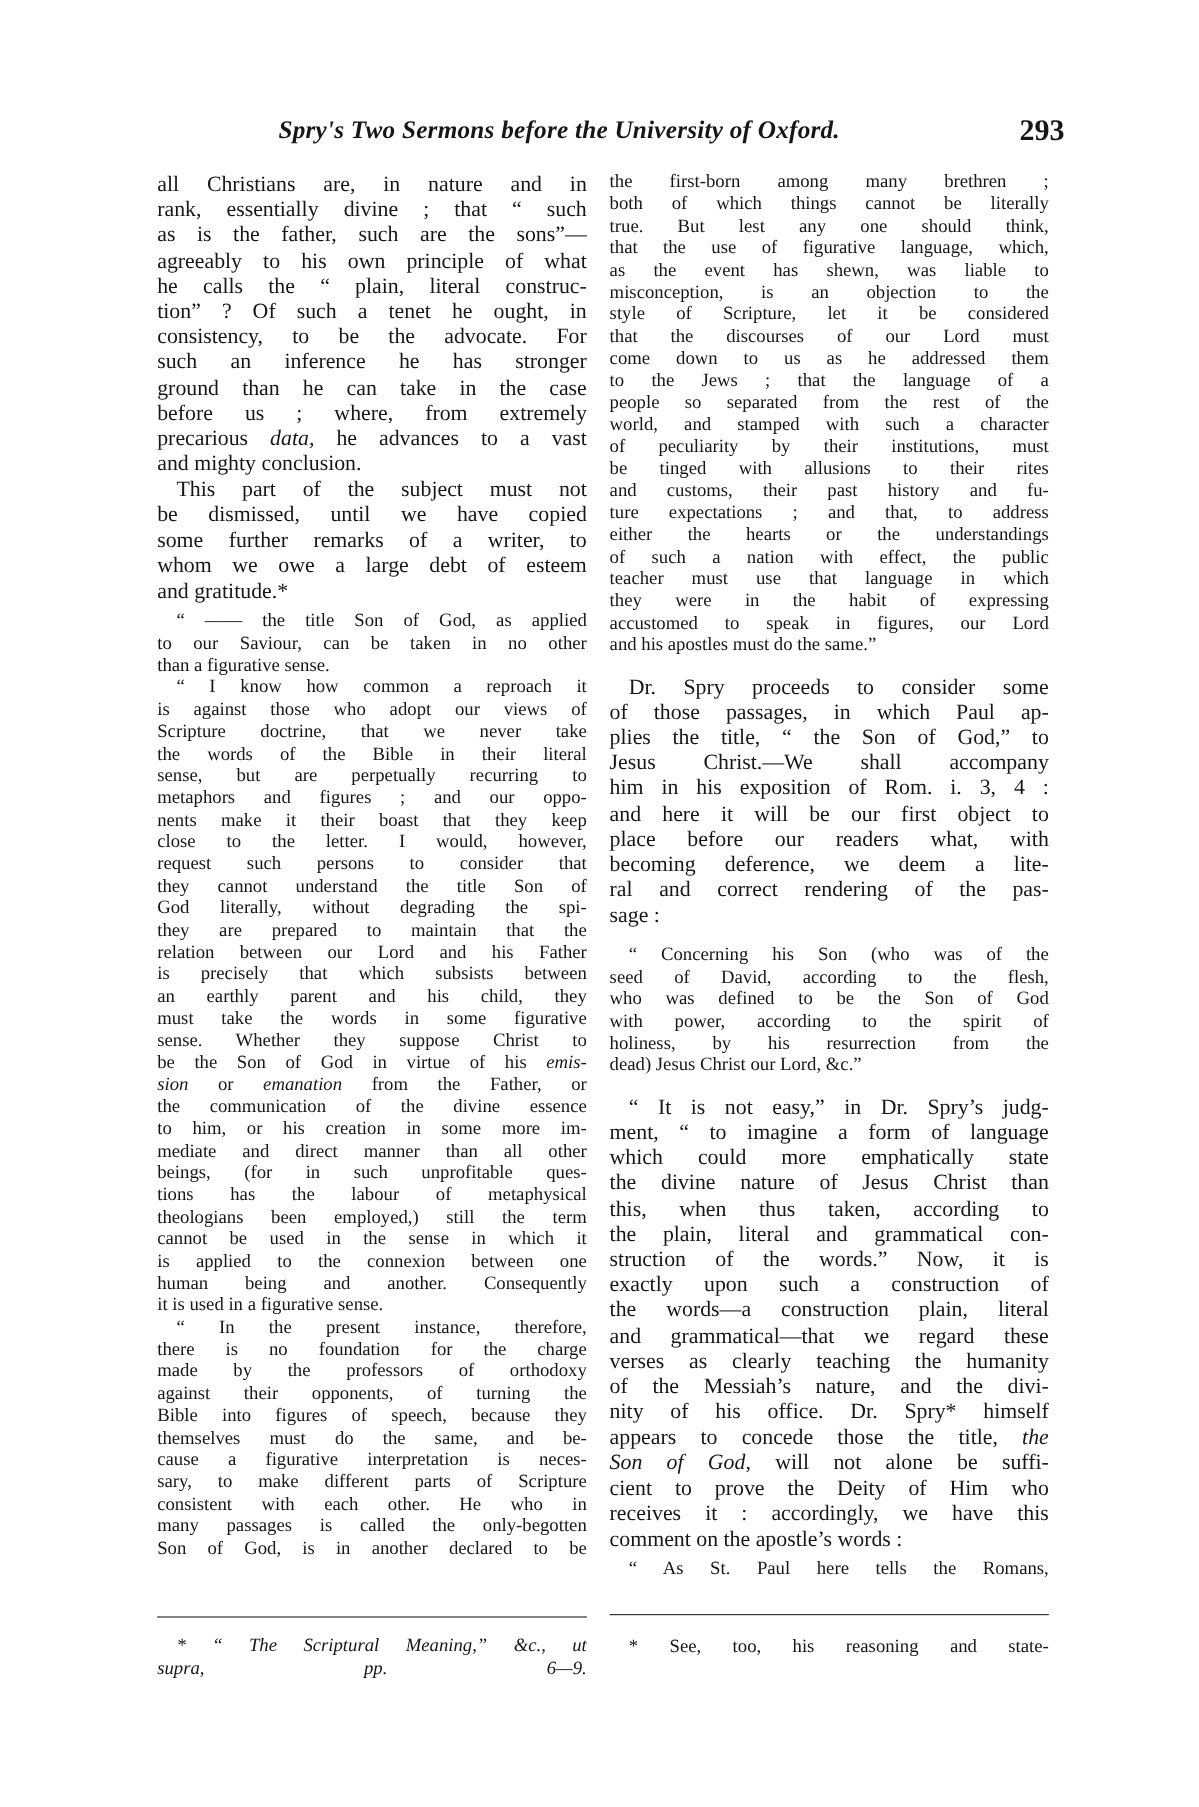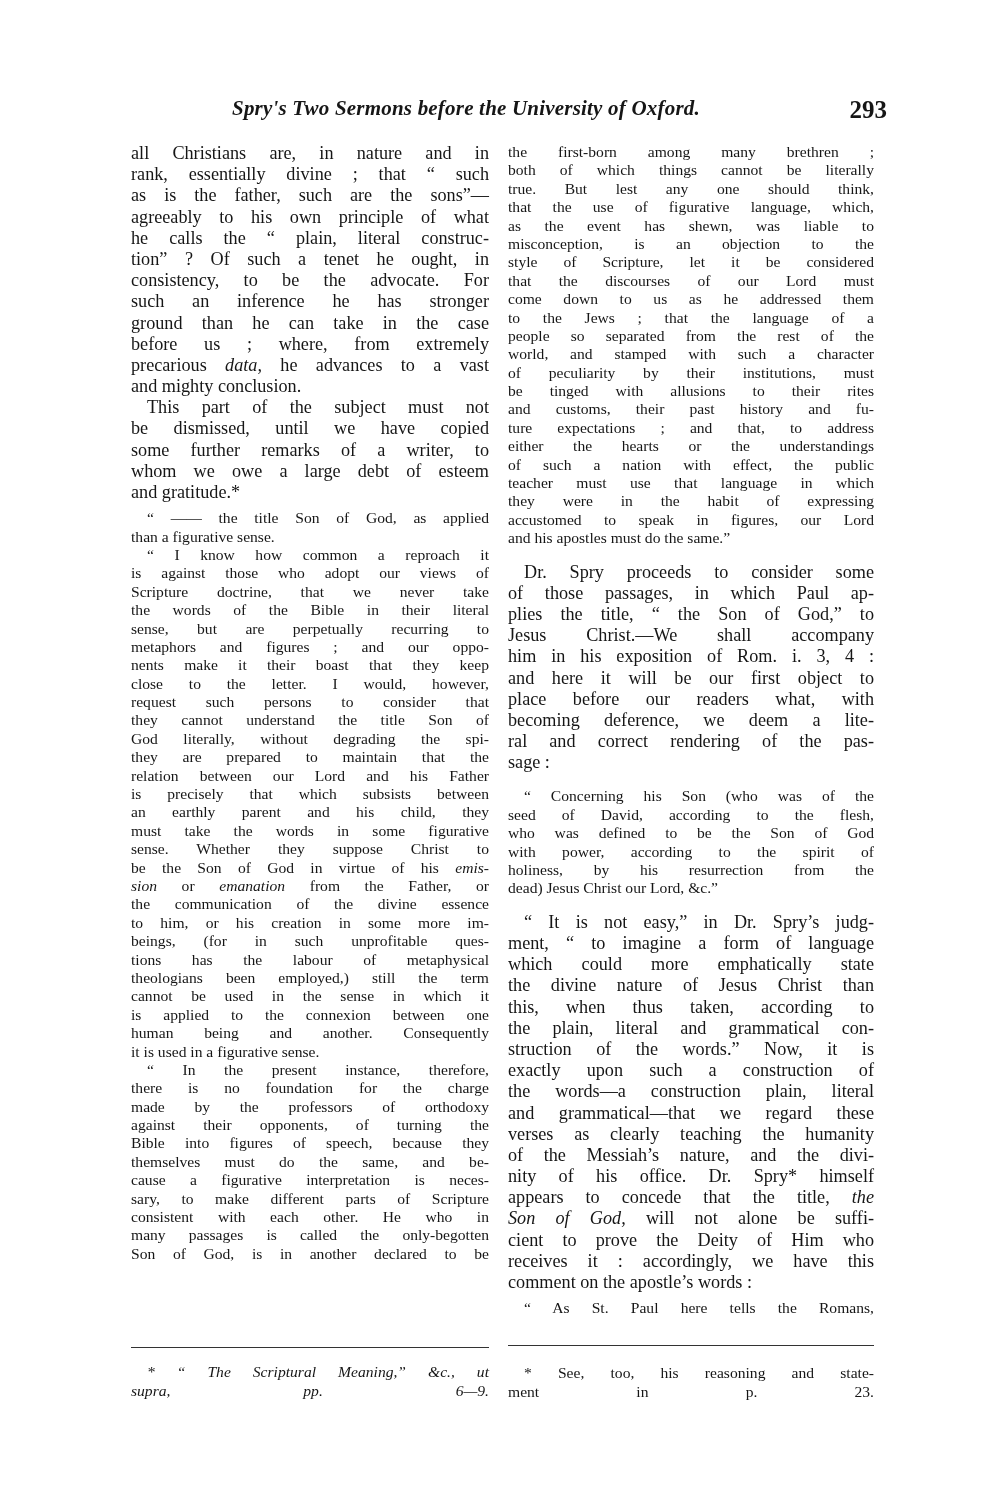--- a/index.html
+++ b/index.html
@@ -51,20 +51,21 @@
   <div>
     <span class="line l-big indent">This part of the subject must not</span>
     <span class="line l-big">be dismissed, until we have copied</span>
     <span class="line l-big">some further remarks of a writer, to</span>
     <span class="line l-big">whom we owe a large debt of esteem</span>
     <span class="line l-big l-last">and gratitude.*</span>
   </div>
   <div class="gap-s"></div>
   <div>
     <span class="line l-small indent">“ —— the title Son of God, as applied</span>
+    <span class="line l-small">to our Saviour, can be taken in no other</span>
     <span class="line l-small l-last">than a figurative sense.</span>
   </div>
   <div>
     <span class="line l-small indent">“ I know how common a reproach it</span>
     <span class="line l-small">is against those who adopt our views of</span>
     <span class="line l-small">Scripture doctrine, that we never take</span>
     <span class="line l-small">the words of the Bible in their literal</span>
     <span class="line l-small">sense, but are perpetually recurring to</span>
     <span class="line l-small">metaphors and figures ; and our oppo-</span>
     <span class="line l-small">nents make it their boast that they keep</span>
@@ -75,20 +76,21 @@
     <span class="line l-small">they are prepared to maintain that the</span>
     <span class="line l-small">relation between our Lord and his Father</span>
     <span class="line l-small">is precisely that which subsists between</span>
     <span class="line l-small">an earthly parent and his child, they</span>
     <span class="line l-small">must take the words in some figurative</span>
     <span class="line l-small">sense.  Whether they suppose Christ to</span>
     <span class="line l-small"><span>be the Son of God in virtue of his </span><em>emis-</em></span>
     <span class="line l-small"><em>sion</em><span> or </span><em>emanation</em><span> from the Father, or</span></span>
     <span class="line l-small">the communication of the divine essence</span>
     <span class="line l-small">to him, or his creation in some more im-</span>
+    <span class="line l-small">mediate and direct manner than all other</span>
     <span class="line l-small">beings, (for in such unprofitable ques-</span>
     <span class="line l-small">tions has the labour of metaphysical</span>
     <span class="line l-small">theologians been employed,) still the term</span>
     <span class="line l-small">cannot be used in the sense in which it</span>
     <span class="line l-small">is applied to the connexion between one</span>
     <span class="line l-small">human being and another.  Consequently</span>
     <span class="line l-small l-last">it is used in a figurative sense.</span>
   </div>
   <div>
     <span class="line l-small indent">“ In the present instance, therefore,</span>
@@ -166,29 +168,28 @@
     <span class="line l-big">the divine nature of Jesus Christ than</span>
     <span class="line l-big">this, when thus taken, according to</span>
     <span class="line l-big">the plain, literal and grammatical con-</span>
     <span class="line l-big">struction of the words.”  Now, it is</span>
     <span class="line l-big">exactly upon such a construction of</span>
     <span class="line l-big">the words—a construction plain, literal</span>
     <span class="line l-big">and grammatical—that we regard these</span>
     <span class="line l-big">verses as clearly teaching the humanity</span>
     <span class="line l-big">of the Messiah’s nature, and the divi-</span>
     <span class="line l-big">nity of his office.  Dr. Spry* himself</span>
-    <span class="line l-big"><span>appears to concede that the title, </span><em>the</em></span>
+    <span class="line l-big"><span>appears to concede those the title, </span><em>the</em></span>
     <span class="line l-big"><em>Son of God,</em><span> will not alone be suffi-</span></span>
     <span class="line l-big">cient to prove the Deity of Him who</span>
     <span class="line l-big">receives it : accordingly, we have this</span>
     <span class="line l-big l-last">comment on the apostle’s words :</span>
   </div>
   <div class="gap-s"></div>
   <div>
     <span class="line l-small indent">“ As St. Paul here tells the Romans,</span>
   </div>
 </div>
 
 <div class="rule" style="left:508px; top:1345px; width:366px;"></div>
 <div class="fn" style="left:508px; top:1363px; width:366px;">
   <span class="line" style="padding-left:16px;">* See, too, his reasoning and state-</span>
-  <span class="line l-last">ment in p. 23.</span>
 </div>
 
 </body></html>

